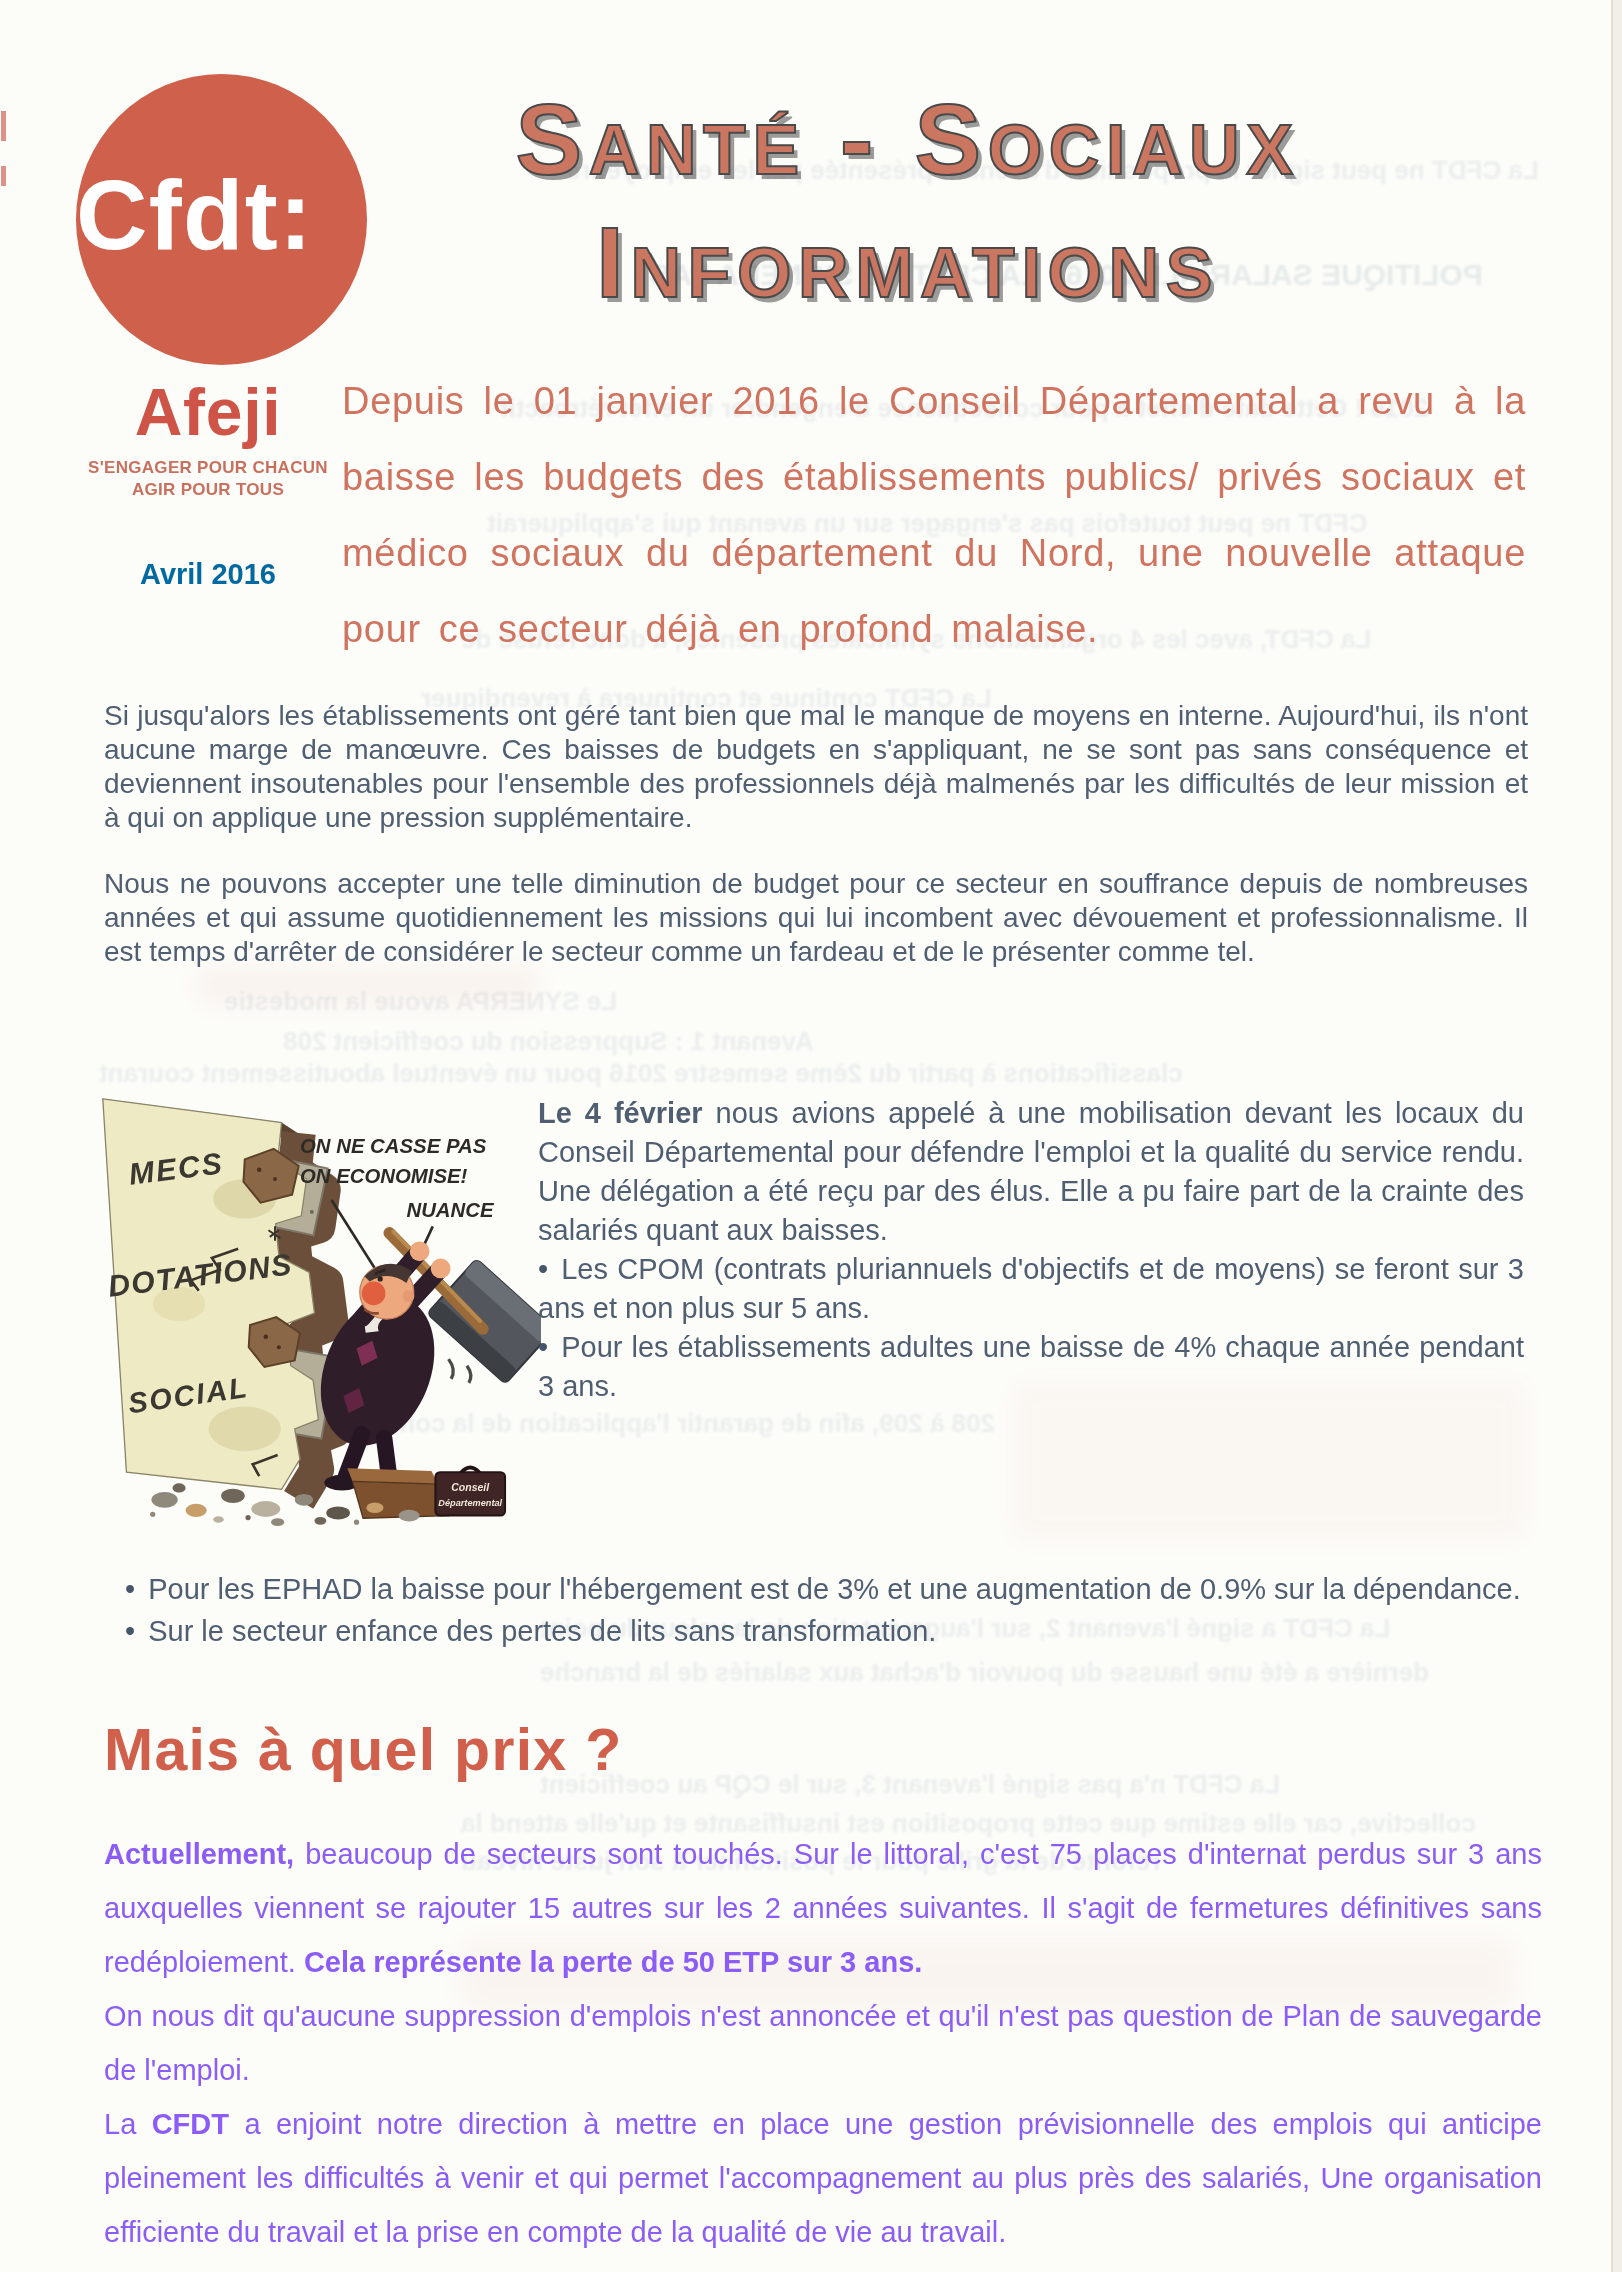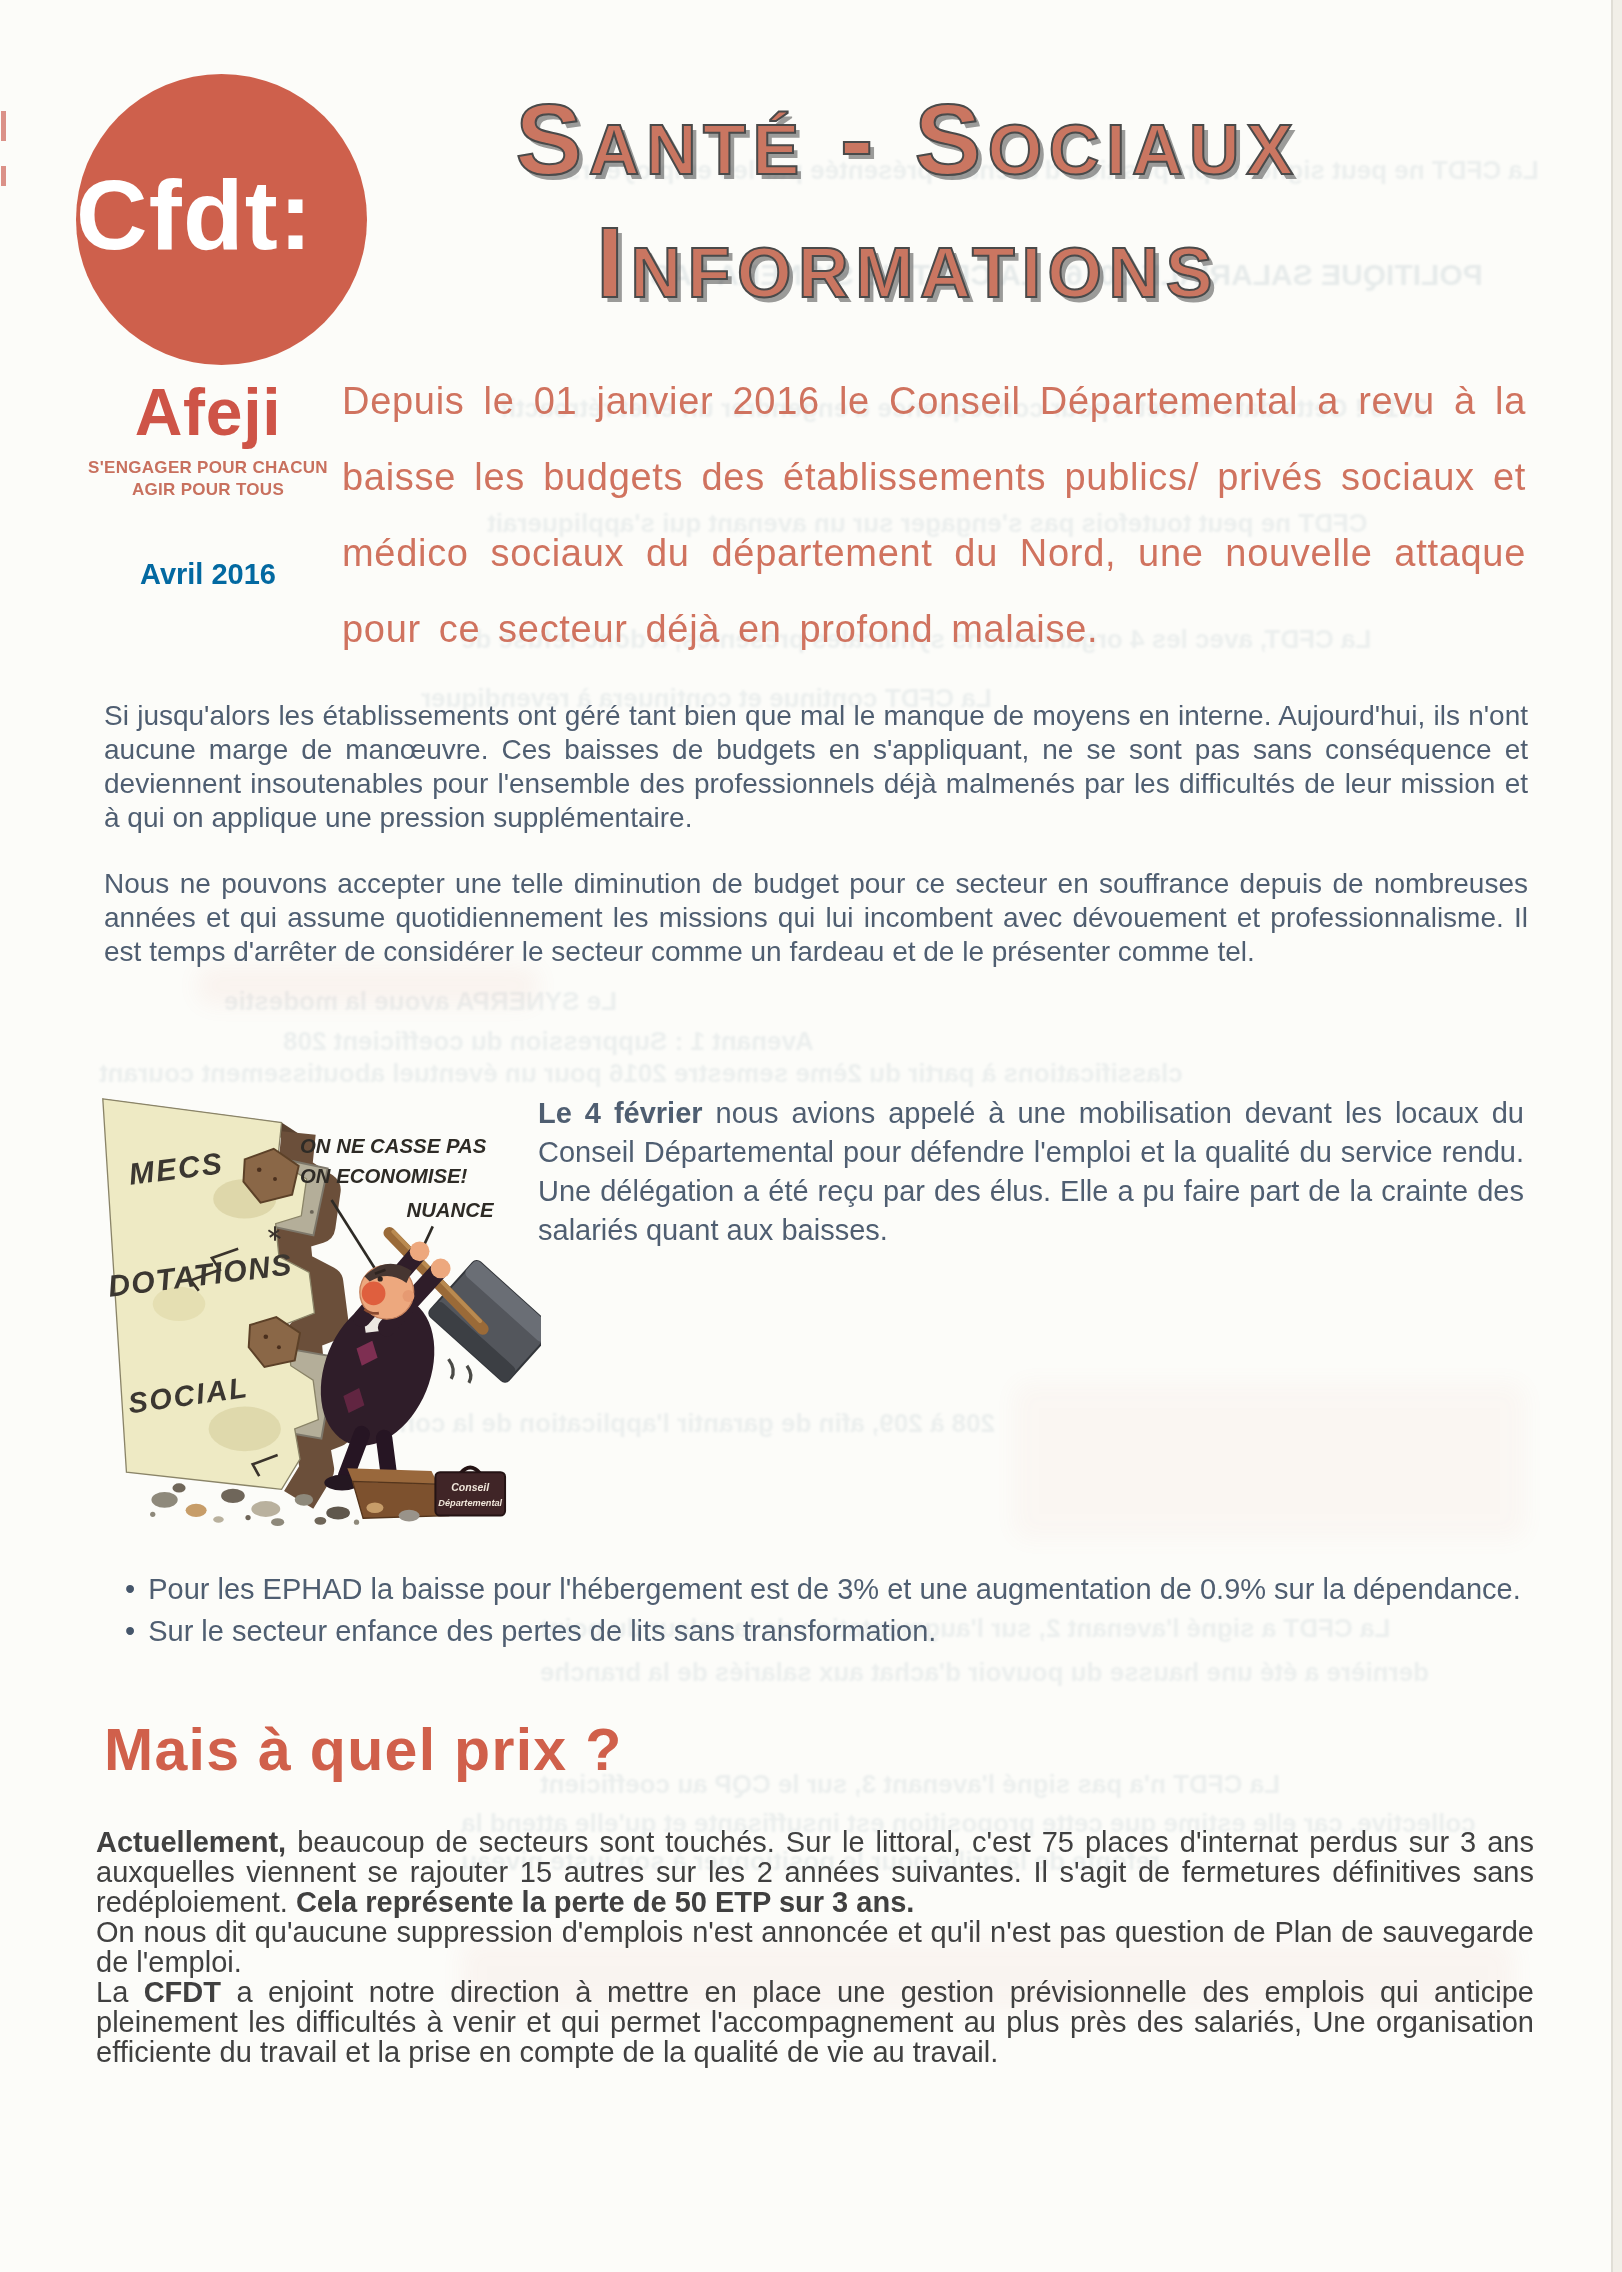--- a/index.html
+++ b/index.html
@@ -55,22 +55,22 @@
     position:absolute;left:125px;top:1570px;width:1428px;
     font-size:29px;line-height:38px;color:#4f5e71;text-align:justify;
   }
   .fullbullets ul{margin:0;padding:0;list-style:none;}
   .fullbullets li{padding-left:37px;text-indent:-37px;margin:0 0 4px 0;}
   .h2{
     position:absolute;left:104px;top:1716px;
     font-size:59px;font-weight:bold;color:#d0604b;letter-spacing:1.3px;
   }
   .body2{
-    position:absolute;left:96px;top:1827px;width:1438px;
-    font-size:29px;line-height:30px;color:#404040;text-align:justify;
+    position:absolute;left:104px;top:1827px;width:1438px;
+    font-size:29px;line-height:54px;color:#8b5cf6;text-align:justify;
   }
   .body2 p{margin:0;}
   .bold{font-weight:bold;}
   
   .cartoon{position:absolute;left:80px;top:1087px;width:461px;height:493px;}
   
   .ghost{
     position:absolute;transform:scaleX(-1);white-space:nowrap;
     color:#7e98a4;opacity:.13;filter:blur(1px);
     font-size:26px;font-weight:bold;pointer-events:none;
@@ -231,20 +231,24 @@
       <ellipse cx="365" cy="660" rx="9" ry="6" fill="#6f6659"></ellipse>
       <ellipse cx="210" cy="658" rx="8" ry="5" fill="#b9b19e"></ellipse>
       <circle cx="110" cy="650" r="4" fill="#8e897b"></circle>
       <circle cx="255" cy="655" r="4" fill="#6f6659"></circle>
       <circle cx="420" cy="662" r="4" fill="#8e897b"></circle>
     </g>
   </svg>
 
   <div class="rightcol">
     <p><span class="lead">Le 4 février</span><span> nous avions appelé à une mobilisation devant les locaux du Conseil Départemental pour défendre l'emploi et la qualité du service rendu. Une délégation a été reçu par des élus. Elle a pu faire part de la crainte des salariés quant aux baisses.</span></p>
+    <ul>
+      <li><span class="dot">•</span><span>Les CPOM (contrats pluriannuels d'objectifs et de moyens) se feront sur 3 ans et non plus sur 5 ans.</span></li>
+      <li><span class="dot">•</span><span>Pour les établissements adultes une baisse de 4% chaque année pendant 3 ans.</span></li>
+    </ul>
   </div>
 
   <div class="fullbullets">
     <ul>
       <li><span class="dot">•</span><span>Pour les EPHAD la baisse pour l'hébergement est de 3% et une augmentation de 0.9% sur la dépendance.</span></li>
       <li><span class="dot">•</span><span>Sur le secteur enfance des pertes de lits sans transformation.</span></li>
     </ul>
   </div>
 
   <div class="h2">Mais à quel prix ?</div>

